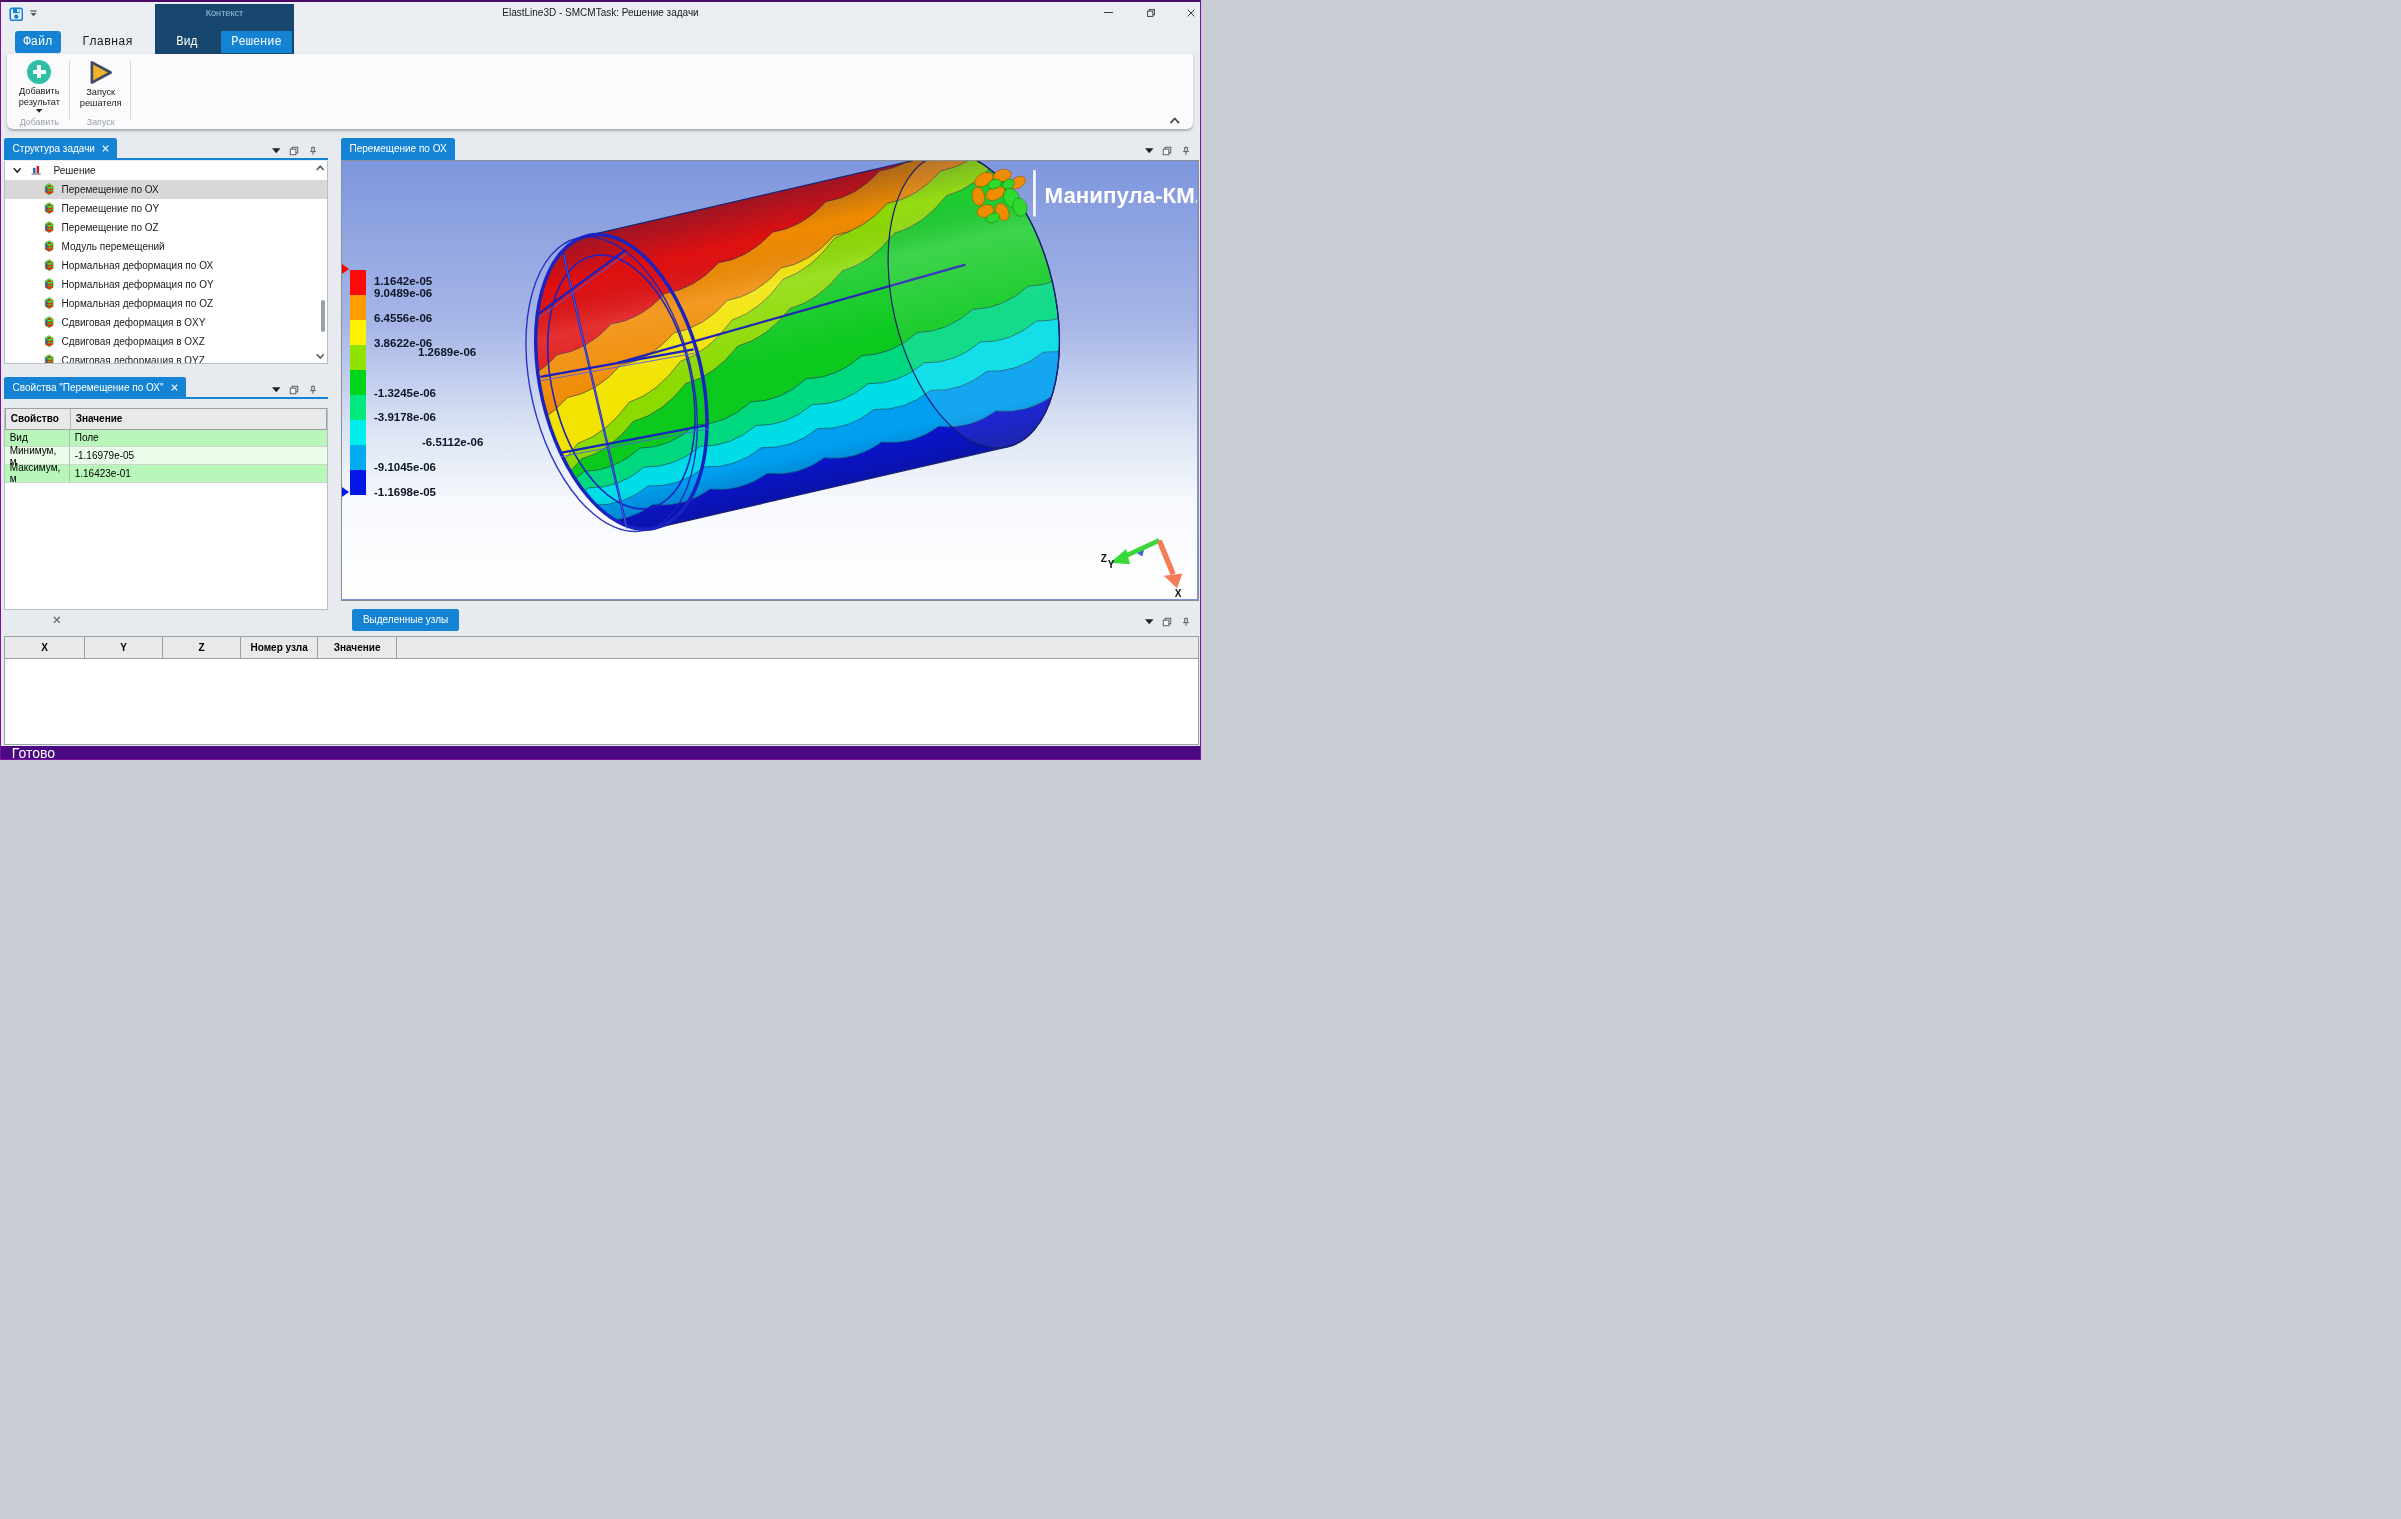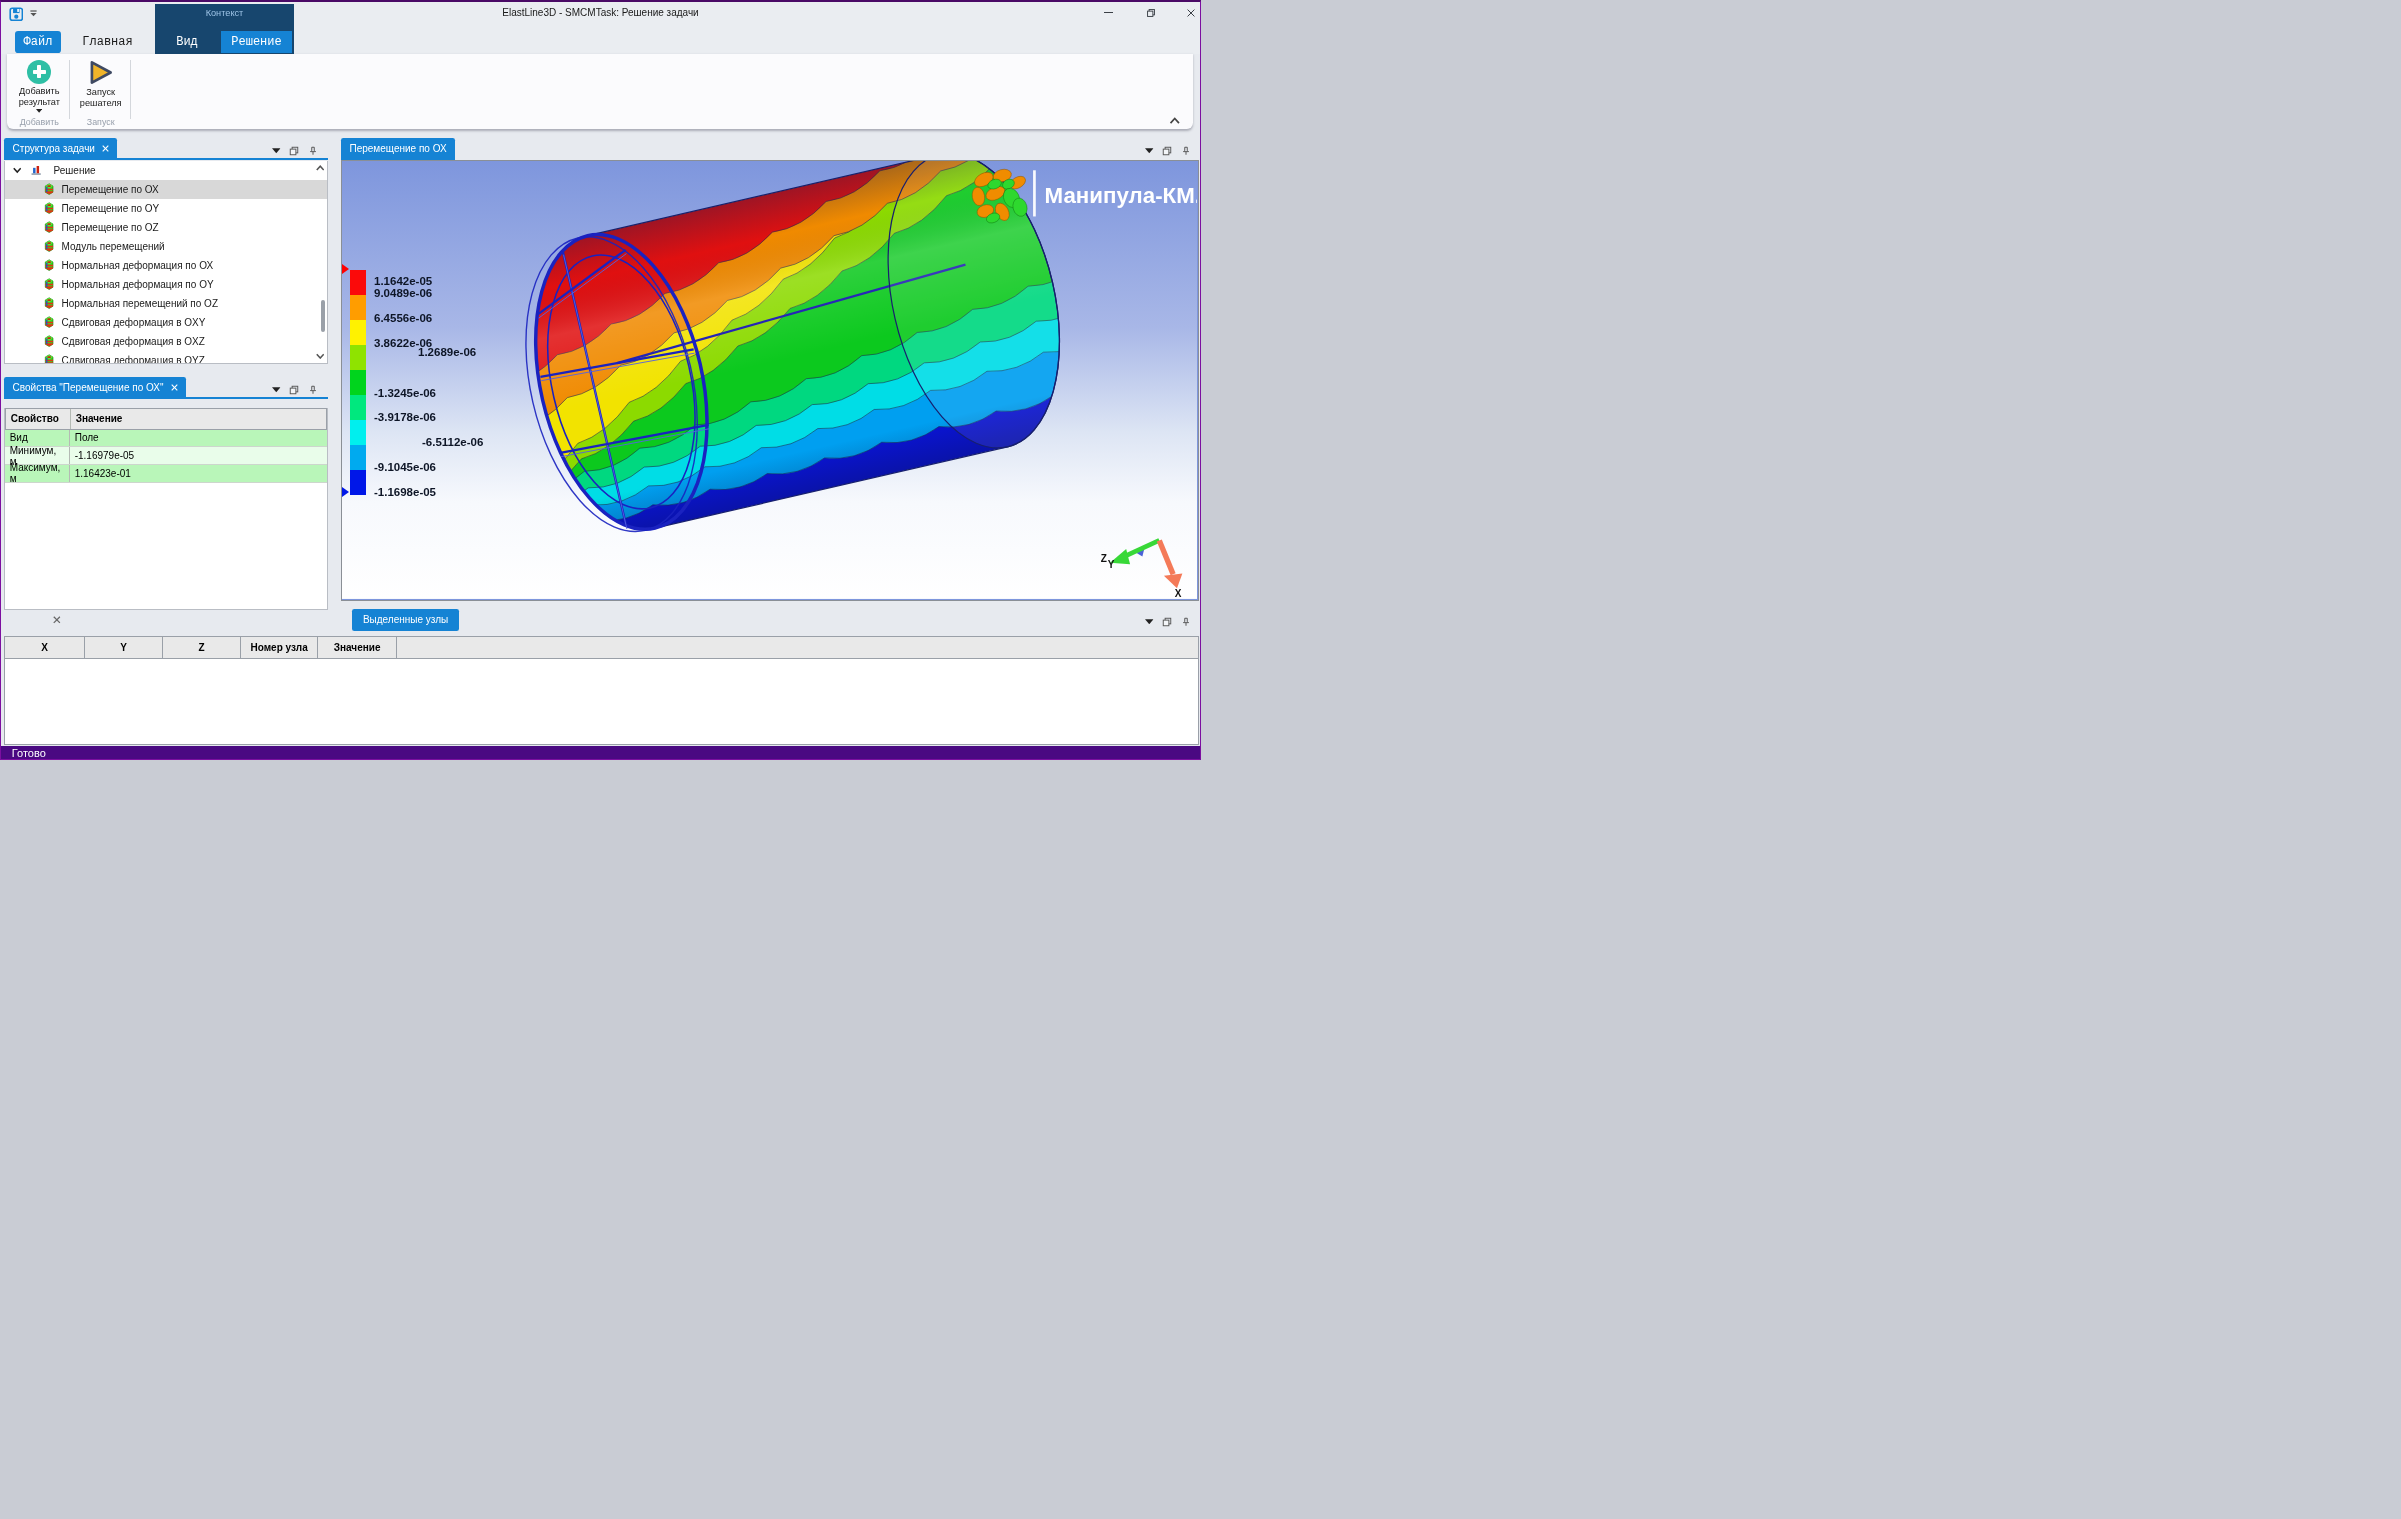--- a/index.html
+++ b/index.html
@@ -80,21 +80,21 @@
   #bottom-tabs{position:absolute;left:3.1px;top:607px;width:1195px;height:21.6px;}
   .btext{position:absolute;top:3px;height:21.6px;display:flex;align-items:center;font-size:14px;color:#1583d4;cursor:default;margin-top:21px;}
   #btab-output{left:9.2px;} #btab-output-x{left:49px;top:7px;position:absolute;width:7.7px;height:7.7px;}
   #btab-manage{left:79px;}
   #btab-nodes{position:absolute;left:348px;top:0;height:21.6px;padding:0 10.8px;background:#1583d4;color:#fff;display:flex;align-items:center;font-size:10px;border-radius:2.3px;cursor:default;}
   #bottom-table{position:absolute;left:3.1px;top:634px;width:1195px;height:109px;background:#fff;border:1.5px solid #9aa0a8;}
   #bt-header{display:flex;height:21.6px;background:#e9e9e9;border-bottom:1.5px solid #9aa0a8;font-size:10px;font-weight:bold;}
   .btcol{display:flex;align-items:center;justify-content:center;border-right:0.8px solid #9aa0a8;height:100%;}
 
   
-  #statusbar{position:absolute;left:0;top:744px;width:100%;height:14.6px;background:#4a0982;color:#fff;font-size:11px;display:flex;align-items:center;padding-left:10.8px;}
+  #statusbar{position:absolute;left:0;top:744px;width:100%;height:14.6px;background:#4a0982;color:#fff;font-size:14px;display:flex;align-items:center;padding-left:10.8px;}
 </style>
 </head>
 <body>
 
 <svg width="0" height="0" style="position:absolute" aria-hidden="true">
   <defs>
     <symbol id="sym-cube" viewBox="0 0 16 16">
       <polygon points="3,4 8,1 13,4 13,12 8,15 3,12" fill="#35d41c" stroke="#1a7a10" stroke-width="0.8"></polygon>
       <polygon points="3,4 8,1 13,4 8,7" fill="#58e83e"></polygon>
       <ellipse cx="8" cy="4" rx="2.6" ry="1.2" fill="#cc2200"></ellipse>
@@ -255,21 +255,21 @@
     <div class="trow">
         <svg class="ticon" viewBox="0 0 16 16" width="12.3" height="12.3">
           <use href="#sym-cube"></use>
         </svg>
         <span>Нормальная деформация по OY</span>
       </div>
     <div class="trow">
         <svg class="ticon" viewBox="0 0 16 16" width="12.3" height="12.3">
           <use href="#sym-cube"></use>
         </svg>
-        <span>Нормальная перемещений по OZ</span>
+        <span>Нормальная деформация по OZ</span>
       </div>
     <div class="trow">
         <svg class="ticon" viewBox="0 0 16 16" width="12.3" height="12.3">
           <use href="#sym-cube"></use>
         </svg>
         <span>Сдвиговая деформация в OXY</span>
       </div>
     <div class="trow">
         <svg class="ticon" viewBox="0 0 16 16" width="12.3" height="12.3">
           <use href="#sym-cube"></use>

